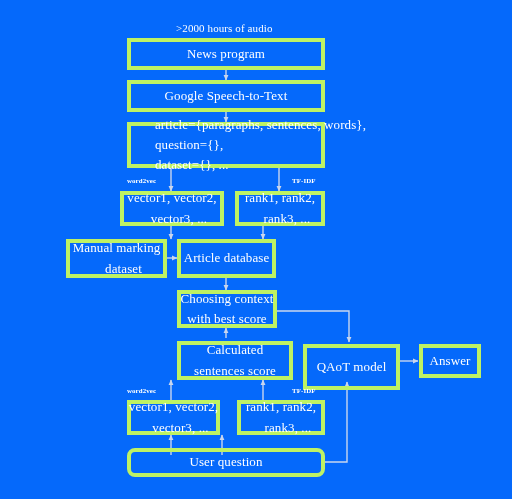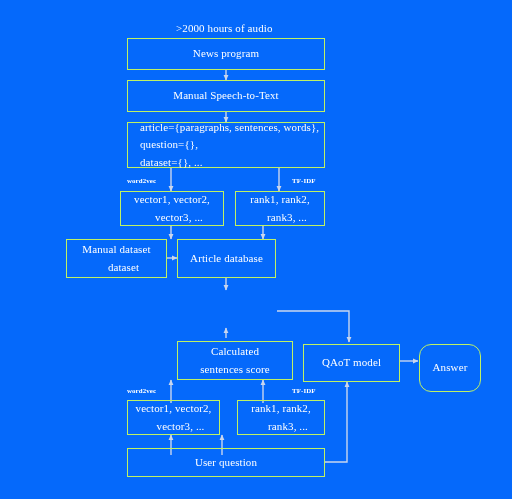--- a/index.html
+++ b/index.html
@@ -22,36 +22,36 @@
     position: absolute;
     left: 0;
     top: 0;
     width: 512px;
     height: 499px;
     pointer-events: none;
   }
   .node {
     position: absolute;
     box-sizing: border-box;
-    border: 1px solid #bef264;
+    border: 4px solid #bef264;
     background: transparent;
     color: #ffffff;
     display: flex;
     flex-direction: column;
     align-items: center;
     justify-content: center;
-    font-size: 11px;
+    font-size: 13px;
     line-height: 1.55;
     text-align: center;
     letter-spacing: 0.1px;
   }
   .node.left-align {
     align-items: flex-start;
     text-align: center;
-    padding-left: 12px;
+    padding-left: 24px;
   }
   .node .ln { display: block; white-space: nowrap; }
   .node .ln.indent { padding-left: 14px; }
   .caption {
     position: absolute;
     color: #ffffff;
     font-size: 11px;
     white-space: nowrap;
     letter-spacing: 0.1px;
   }
@@ -107,21 +107,21 @@
     </g>
   </svg>
 
   <div class="caption" style="left:176px; top:22px;">&gt;2000 hours of audio</div>
 
   <div class="node" style="left:127px; top:38px; width:198px; height:32px;">
     <span class="ln">News program</span>
   </div>
 
   <div class="node" style="left:127px; top:80px; width:198px; height:32px;">
-    <span class="ln">Manual Speech-to-Text</span>
+    <span class="ln">Google Speech-to-Text</span>
   </div>
 
   <div class="node left-align" style="left:127px; top:122px; width:198px; height:46px;">
     <span class="ln">article={paragraphs, sentences, words},</span>
     <span class="ln">question={},</span>
     <span class="ln">dataset={}, ...</span>
   </div>
 
   <div class="caption bold" style="left:127px; top:177px;">word2vec</div>
   <div class="caption bold" style="left:292px; top:177px;">TF-IDF</div>
@@ -130,52 +130,56 @@
     <span class="ln">vector1, vector2,</span>
     <span class="ln indent">vector3, ...</span>
   </div>
 
   <div class="node" style="left:235px; top:191px; width:90px; height:35px;">
     <span class="ln">rank1, rank2,</span>
     <span class="ln indent">rank3, ...</span>
   </div>
 
   <div class="node" style="left:66px; top:239px; width:101px; height:39px;">
-    <span class="ln">Manual dataset</span>
+    <span class="ln">Manual marking</span>
     <span class="ln indent">dataset</span>
   </div>
 
   <div class="node" style="left:177px; top:239px; width:99px; height:39px;">
     <span class="ln">Article database</span>
   </div>
 
+  <div class="node" style="left:177px; top:290px; width:100px; height:38px;">
+    <span class="ln">Choosing context</span>
+    <span class="ln">with best score</span>
+  </div>
 
   <div class="node" style="left:177px; top:341px; width:116px; height:39px;">
     <span class="ln">Calculated</span>
     <span class="ln">sentences score</span>
   </div>
 
-  <div class="node" style="left:303px; top:344px; width:97px; height:38px;">
+  <div class="node" style="left:303px; top:344px; width:97px; height:46px;">
     <span class="ln">QAoT model</span>
   </div>
 
-  <div class="node" style="left:419px; top:344px; width:62px; height:48px;border-radius:12px;">
+  <div class="node" style="left:419px; top:344px; width:62px; height:34px;">
     <span class="ln">Answer</span>
   </div>
 
   <div class="caption bold" style="left:127px; top:387px;">word2vec</div>
   <div class="caption bold" style="left:292px; top:387px;">TF-IDF</div>
 
   <div class="node" style="left:127px; top:400px; width:93px; height:35px;">
     <span class="ln">vector1, vector2,</span>
     <span class="ln indent">vector3, ...</span>
   </div>
 
   <div class="node" style="left:237px; top:400px; width:88px; height:35px;">
     <span class="ln">rank1, rank2,</span>
     <span class="ln indent">rank3, ...</span>
   </div>
 
-  <div class="node" style="left:127px; top:448px; width:198px; height:29px;">
+  <div class="node" style="left:127px; top:448px; width:198px; height:29px;border-radius:8px;">
     <span class="ln">User question</span>
   </div>
 
 </div>
 
 </body></html>

